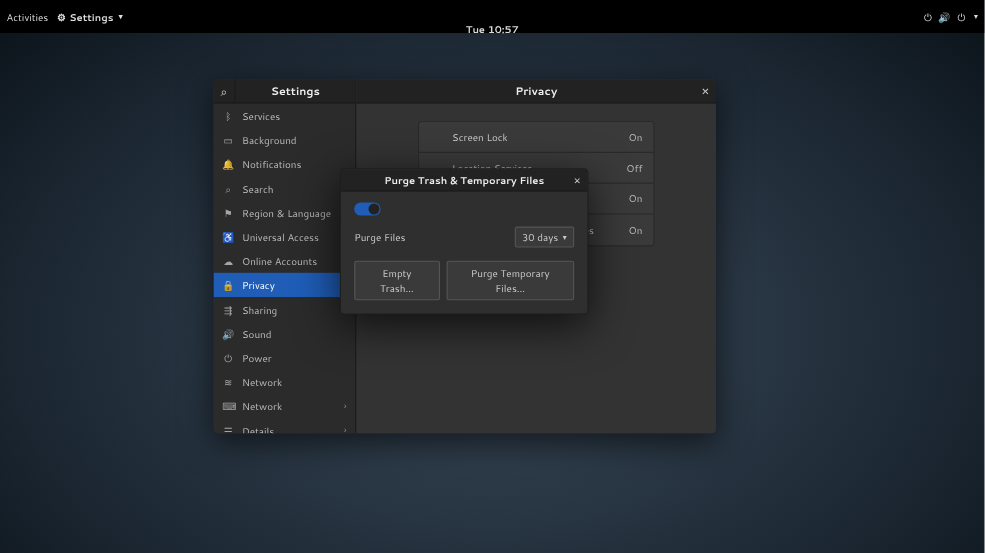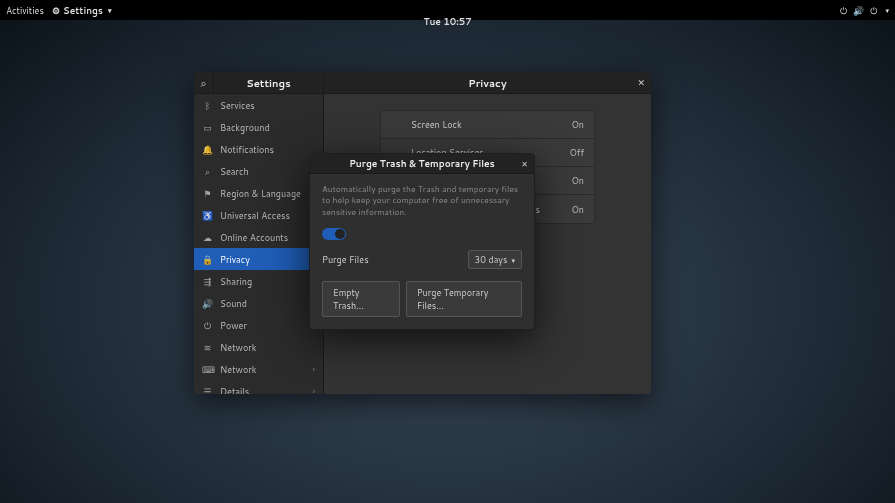--- a/index.html
+++ b/index.html
@@ -7,21 +7,21 @@
   width: 895px; height: 503px;
   font-family: "Cantarell", "Segoe UI", sans-serif;
   font-size: 11px;
   color: #ccc;
   background: radial-gradient(ellipse at 50% 60%, #3a4a5a 0%, #1a2530 70%, #0a1218 100%);
   position: relative;
   overflow: hidden;
 }
 .topbar {
   position: absolute; top: 0; left: 0; right: 0;
-  height: 20px;
+  height: 30px;
   background: #000;
   display: flex;
   align-items: center;
   padding: 0 6px;
   color: #ddd;
   font-size: 9px;
 }
 .topbar-left { display: flex; align-items: center; gap: 8px; }
 .topbar-center { position: absolute; left: 50%; transform: translateX(-50%); font-weight: bold; margin-top: 22px; }
 .topbar-right { margin-left: auto; display: flex; align-items: center; gap: 6px; }
@@ -180,20 +180,21 @@
   margin-top: 12px;
 }
 .btn {
   background: #3a3a3a;
   border: 1px solid #555;
   border-radius: 2px;
   padding: 4px 10px;
   font-size: 9px;
   color: #ccc;
   cursor: pointer;
+  text-align: center;
 }
 </style>
 </head>
 <body>
 
 <div class="topbar">
   <div class="topbar-left">
     <span>Activities</span>
     <span class="app">
       <span>⚙</span>
@@ -310,21 +311,20 @@
 </div>
 
 <div class="dialog">
   <div class="dialog-header">
     <div class="title">Purge Trash &amp; Temporary Files</div>
     <div class="close">
       <span>✕</span>
     </div>
   </div>
   <div class="dialog-body">
-    <div class="dialog-desc">Automatically purge the Trash and temporary files to help keep your computer free of unnecessary sensitive information.</div>
     <div class="dialog-row">
       <div class="toggle"></div>
     </div>
     <div class="dialog-row">
       <div class="label">Purge Files</div>
       <div class="dropdown">
         <span>30 days</span>
         <span style="font-size:7px;">▾</span>
       </div>
     </div>

